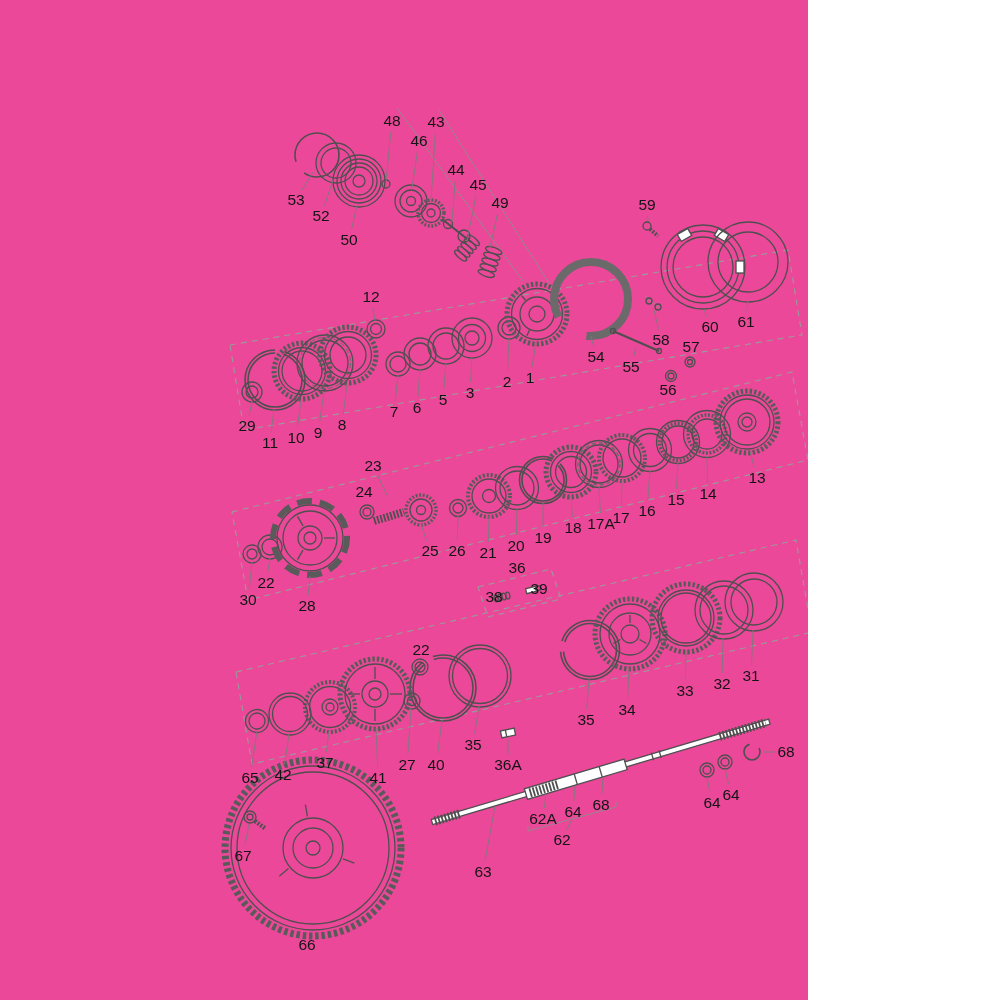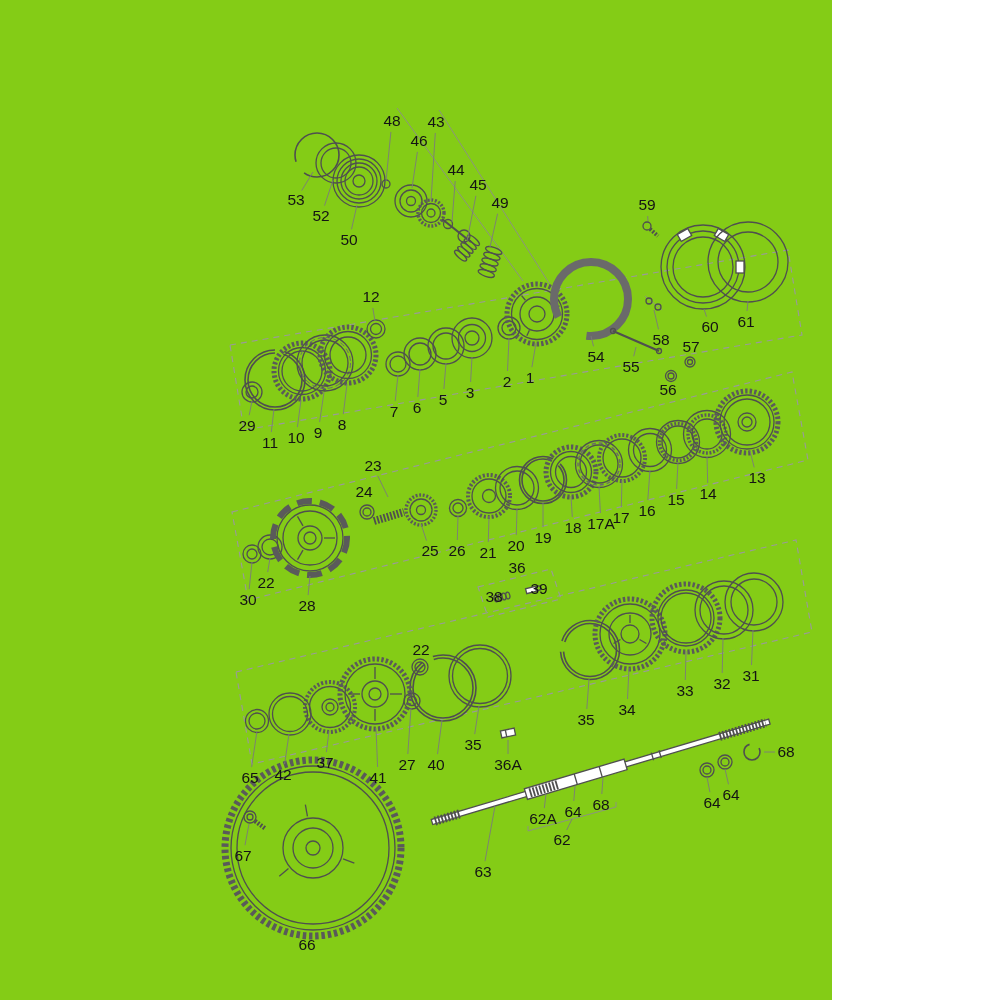--- a/index.html
+++ b/index.html
@@ -1,17 +1,17 @@
 <!DOCTYPE html>
 <html><head>
 <meta charset="utf-8">
 <style>
   html,body { margin:0; padding:0; background:#fff; }
-  .stage { position:relative; width:808px; height:1000px; background:#84cc16; overflow:hidden;
-           font-family:"Liberation Sans", sans-serif;padding-left:24px; }
+  .stage { position:relative; width:808px; height:1000px; background:#ec4899; overflow:hidden;
+           font-family:"Liberation Sans", sans-serif; }
   svg { position:absolute; left:0; top:0; }
 
   .p      { fill:none; stroke:#4f4f4f; stroke-width:1.3; }
   .pw     { fill:#ffffff; stroke:#4f4f4f; stroke-width:1.3; }
   .teeth  { fill:none; stroke:#5a5a5a; stroke-width:5;   stroke-dasharray:2.4 2.1; }
   .teeth4 { fill:none; stroke:#5a5a5a; stroke-width:4;   stroke-dasharray:2.1 1.9; }
   .teeth3 { fill:none; stroke:#5a5a5a; stroke-width:3.4; stroke-dasharray:1.9 1.7; }
   .lobes  { fill:none; stroke:#5a5a5a; stroke-width:6;   stroke-dasharray:15 8; }
   .rib    { fill:none; stroke:#5a5a5a; stroke-width:7;   stroke-dasharray:3.5 2.8; }
   .band   { fill:none; stroke:#6a6a6a; stroke-width:8; }

